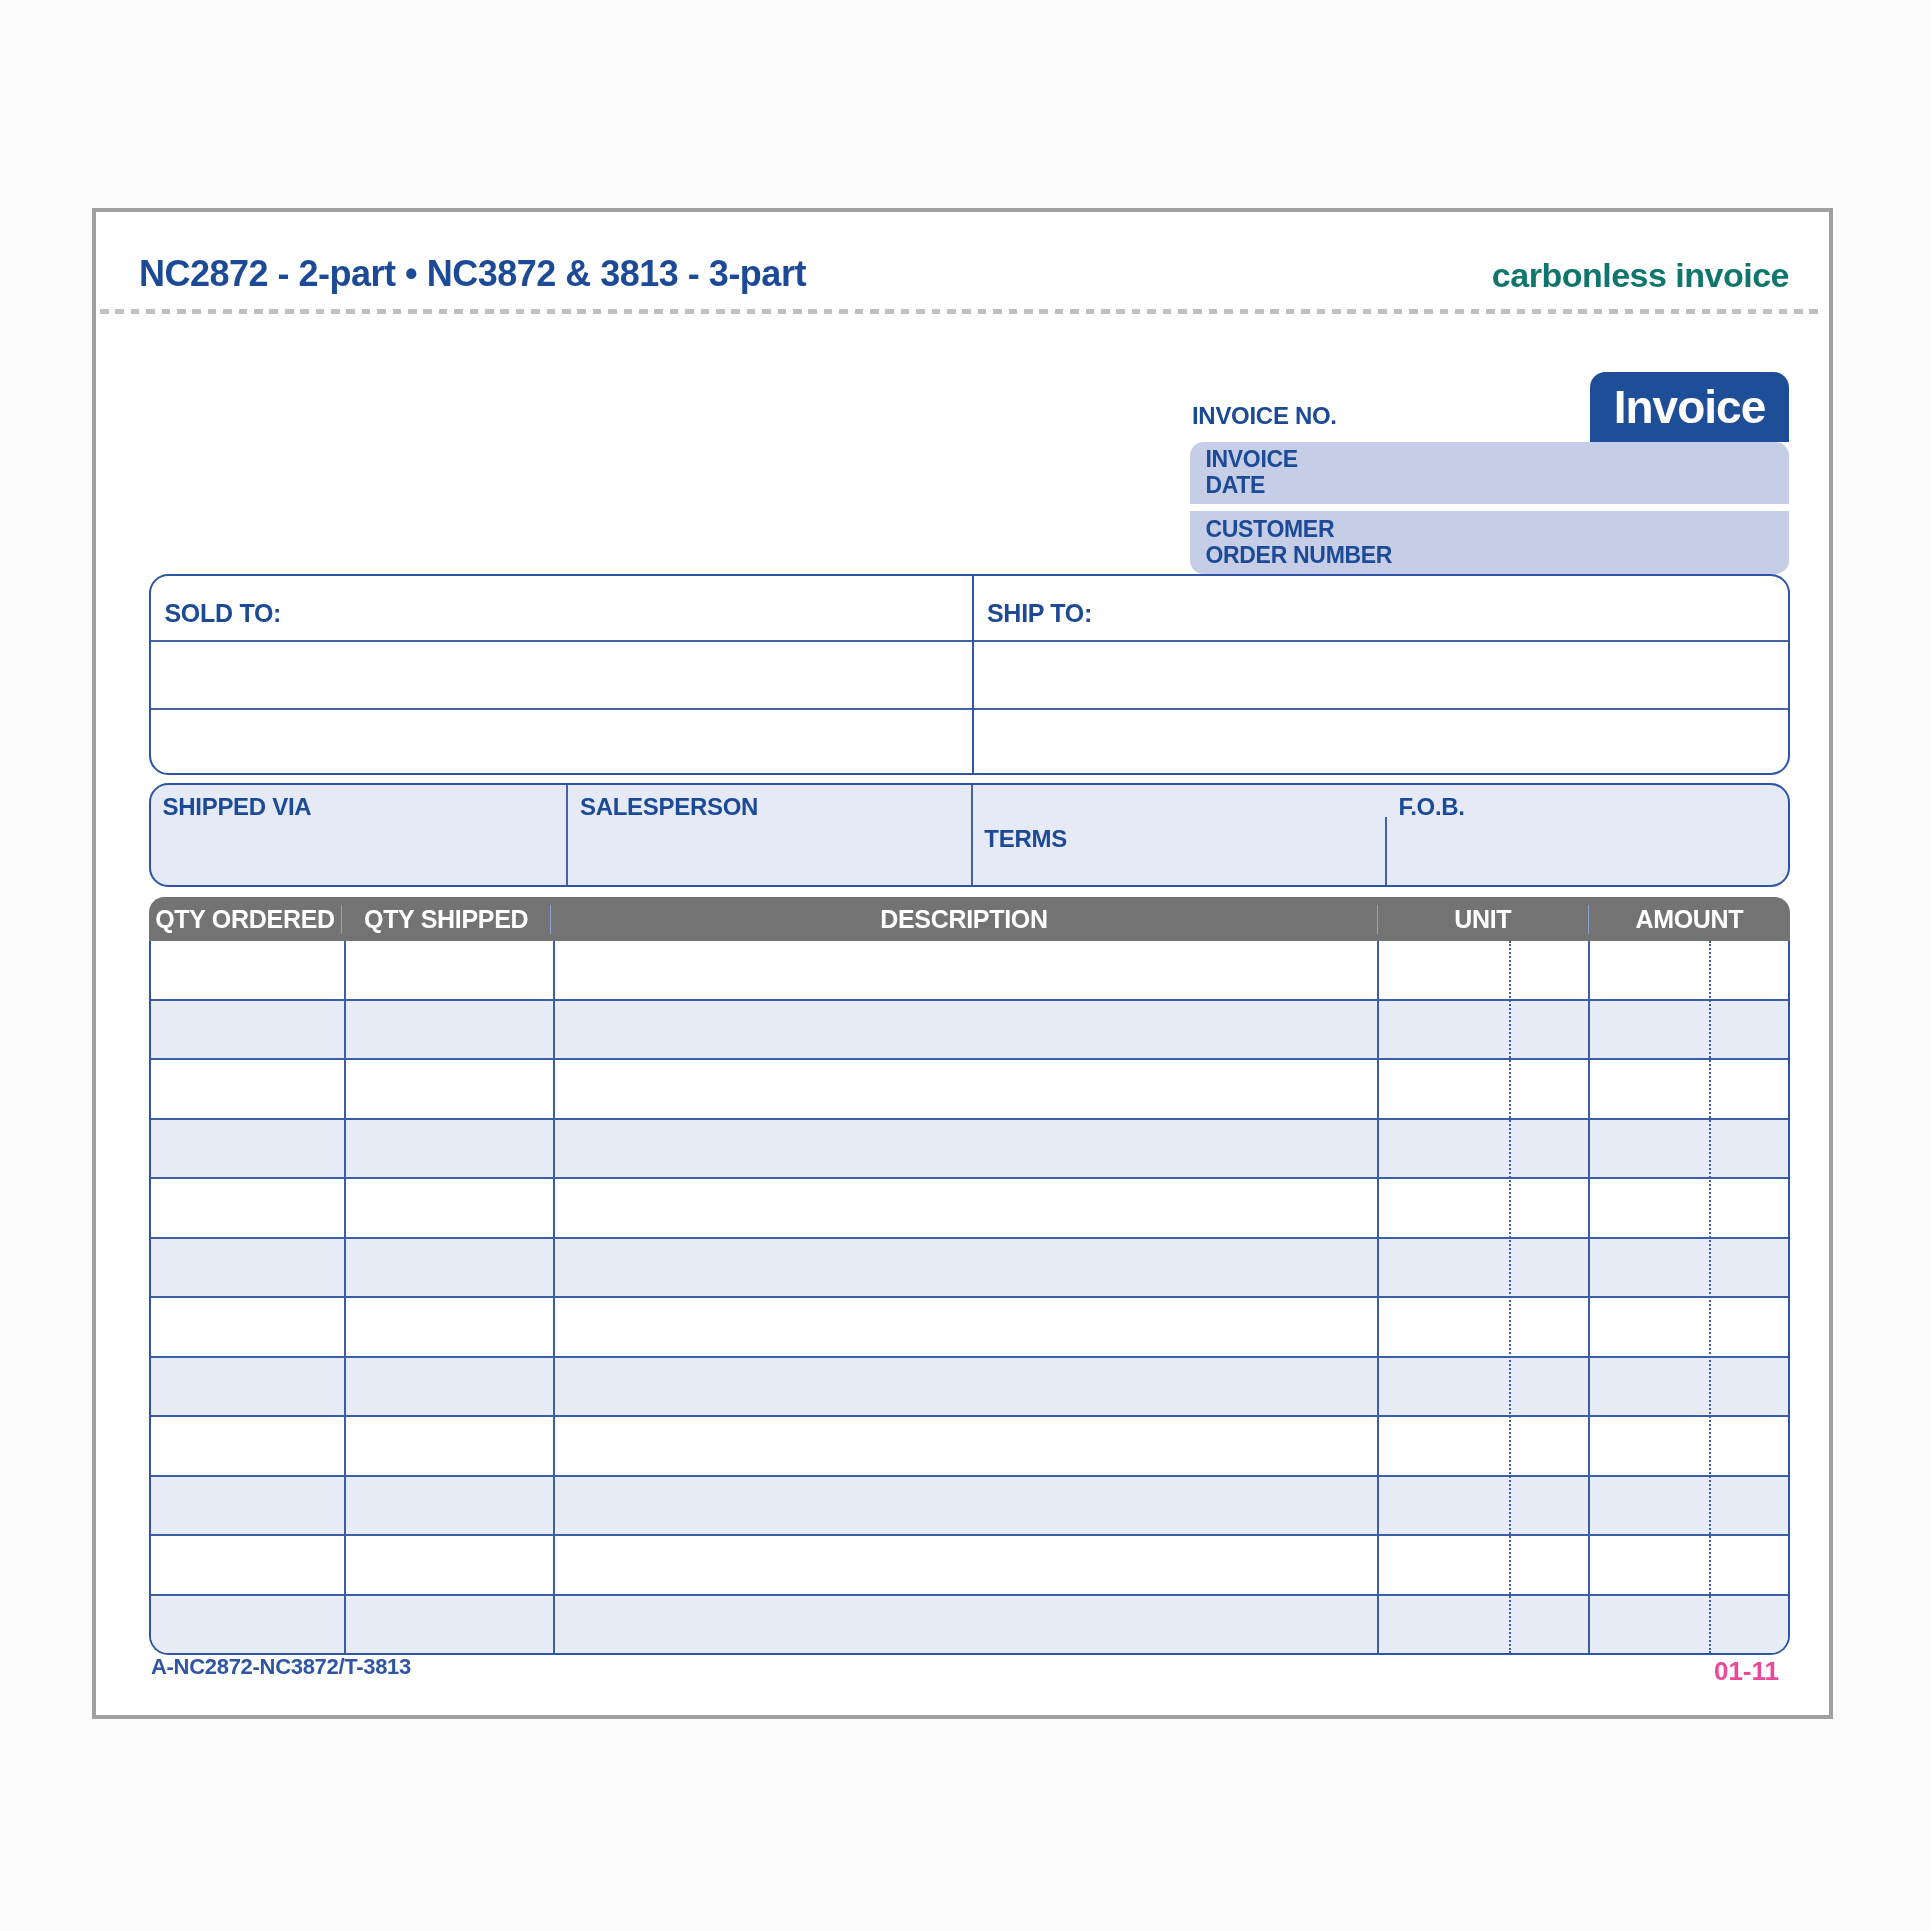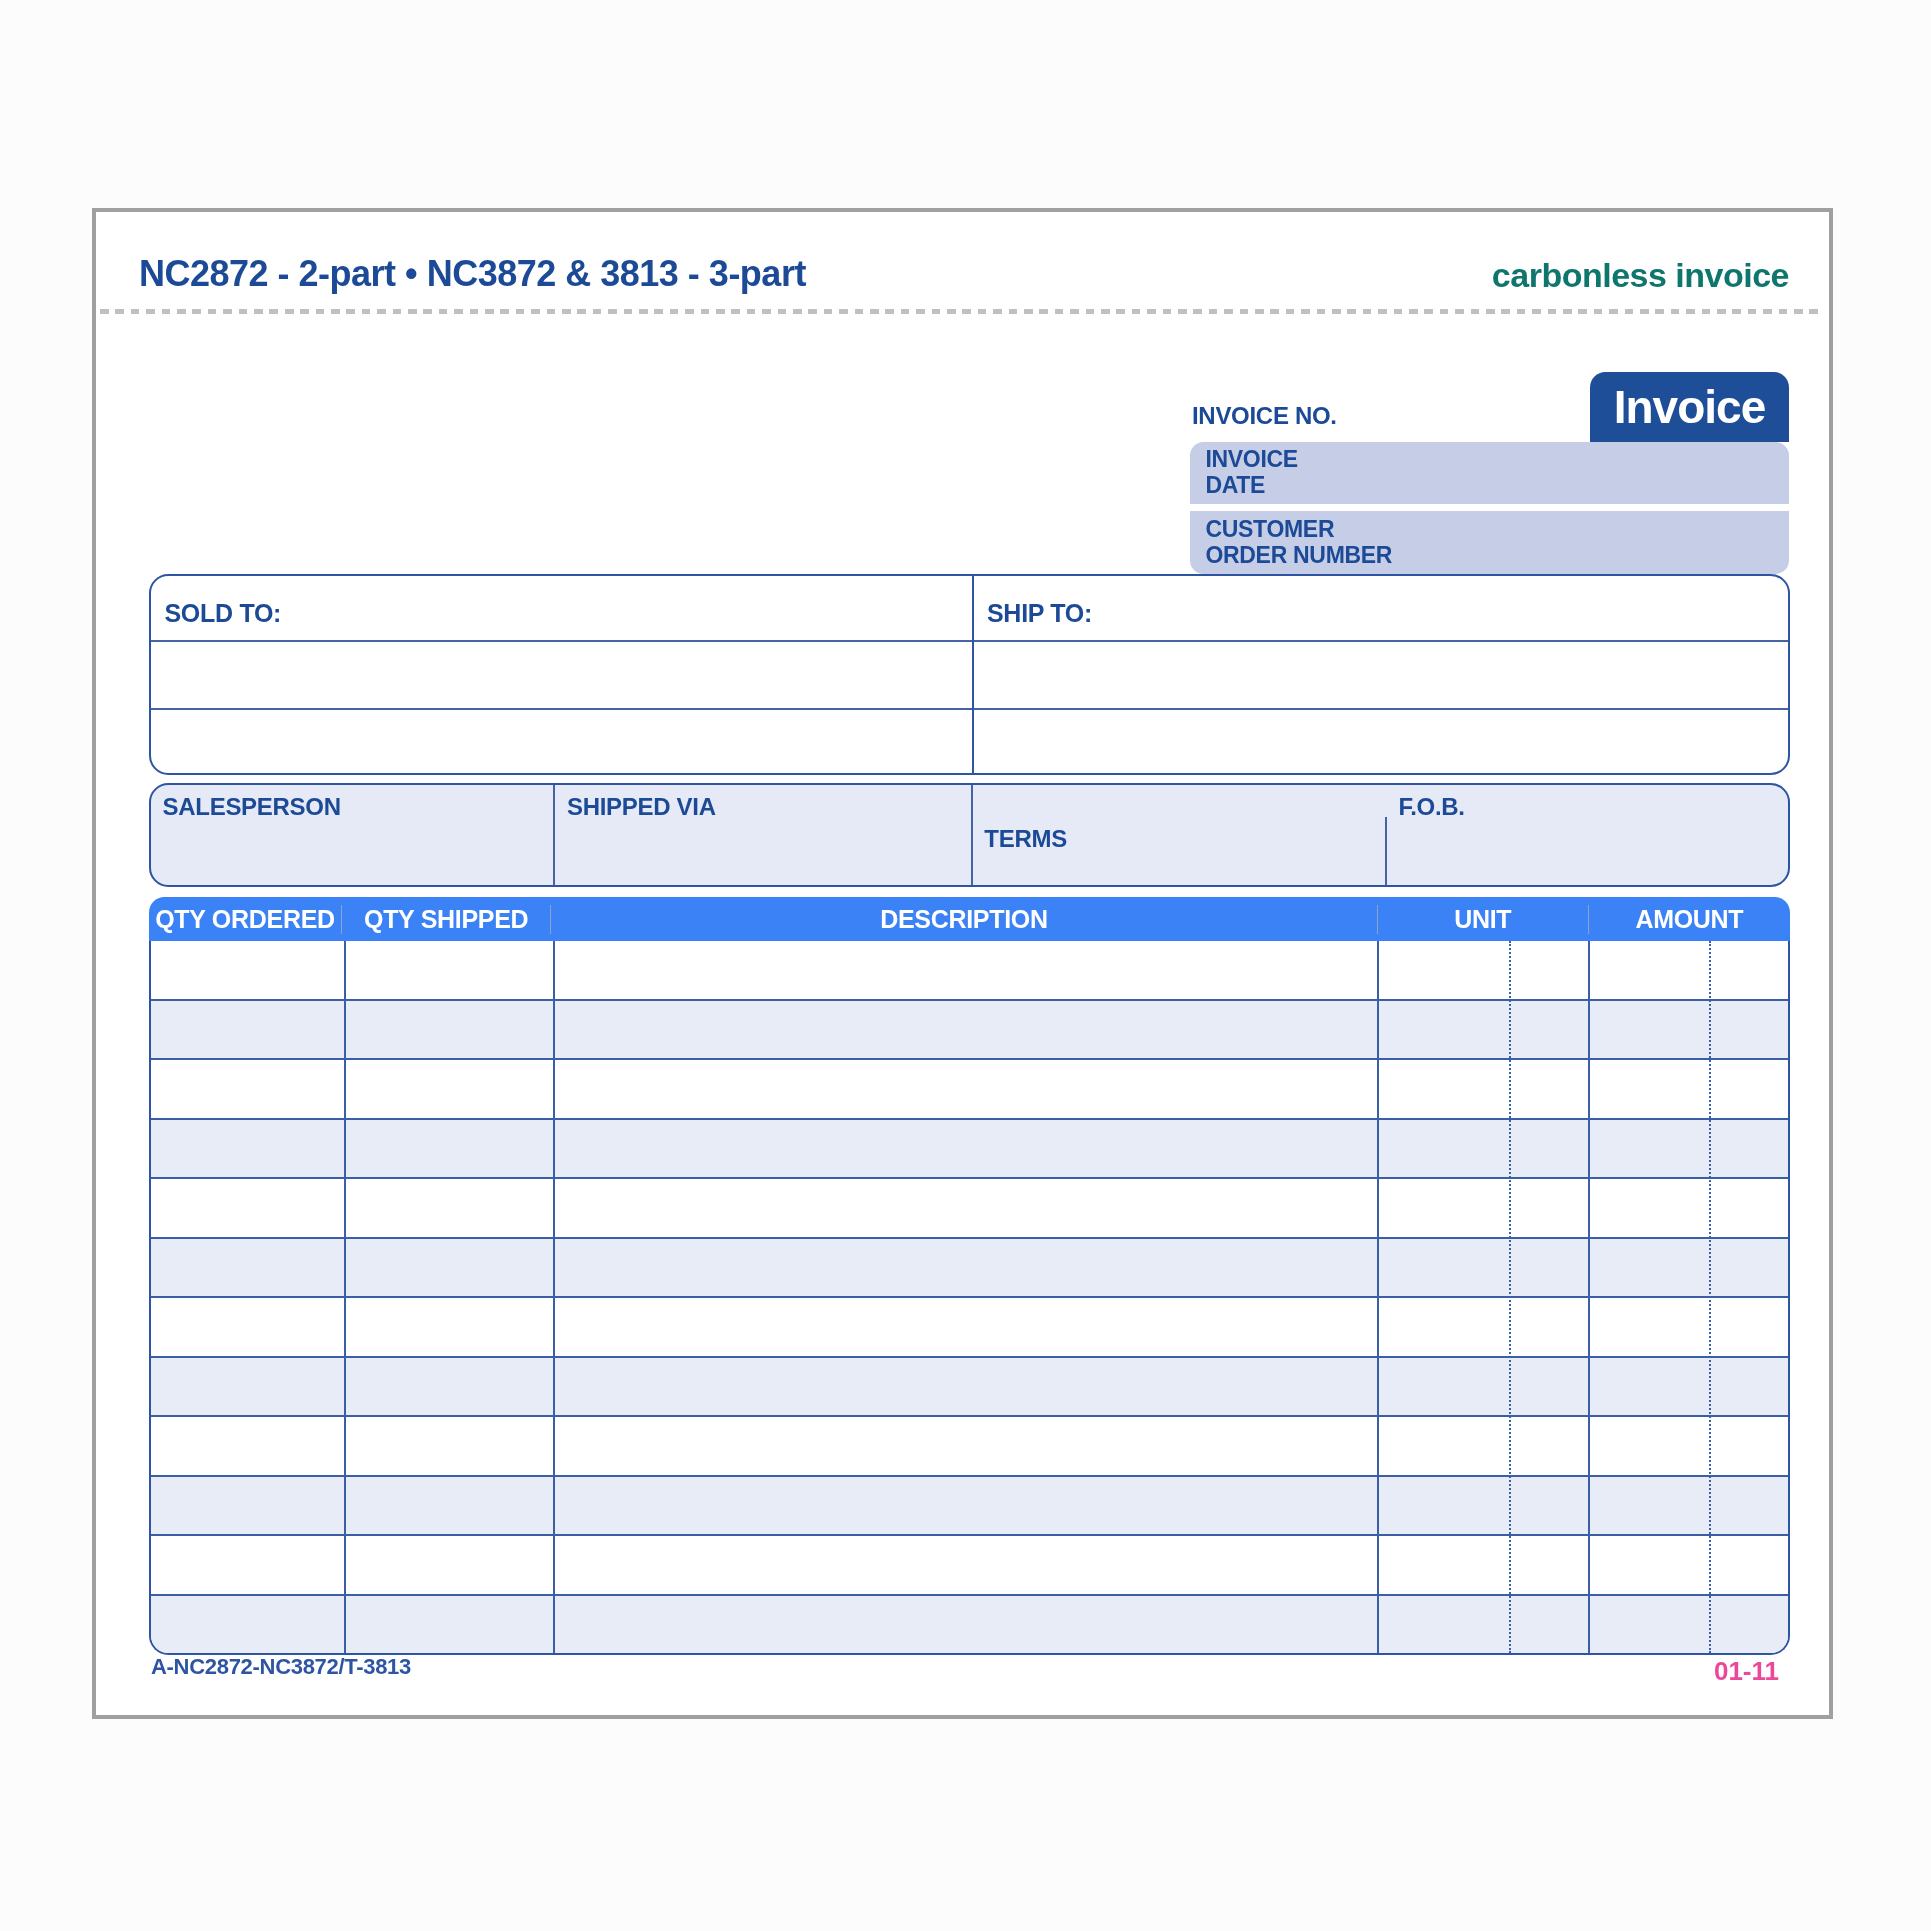--- a/index.html
+++ b/index.html
@@ -107,21 +107,21 @@
     font-size: 24px; font-weight: bold; color: #1c4a96; letter-spacing: -0.3px;
   }
   .sc-1 { width: 24.7%; }
   .sc-2 { width: 25.5%; }
   .sc-3 { width: 25.3%; margin-top: 32px; }
   .sc-4 { width: 24.5%; }
   
   .items { position: absolute; left: 53px; top: 685px; width: 1641px; }
   .items-header {
     height: 44px;
-    background: #3b82f6;
+    background: #737373;
     border-radius: 15.4px 15.4px 0 0;
     display: flex; align-items: center;
   }
   .items-header .hcell {
     color: #ffffff; font-size: 25px; font-weight: bold; letter-spacing: -0.3px;
     text-align: center;
     box-sizing: border-box;
     border-right: 1.4px solid #8aa3cd;
   }
   .items-header .hcell:last-child { border-right: none; }
@@ -194,25 +194,25 @@
 
     <div class="parties-box">
       <div class="hline hline-1"></div>
       <div class="hline hline-2"></div>
       <div class="vdiv"></div>
       <div class="party-label party-sold">SOLD TO:</div>
       <div class="party-label party-ship">SHIP TO:</div>
     </div>
 
     <div class="ship-band">
+      <div class="ship-cell sc-2">
+        <span class="lbl">SHIPPED VIA</span>
+      </div>
       <div class="ship-cell sc-1">
         <span class="lbl">SALESPERSON</span>
-      </div>
-      <div class="ship-cell sc-2">
-        <span class="lbl">SHIPPED VIA</span>
       </div>
       <div class="ship-cell sc-3">
         <span class="lbl">TERMS</span>
       </div>
       <div class="ship-cell sc-4">
         <span class="lbl">F.O.B.</span>
       </div>
     </div>
 
     <div class="items">

